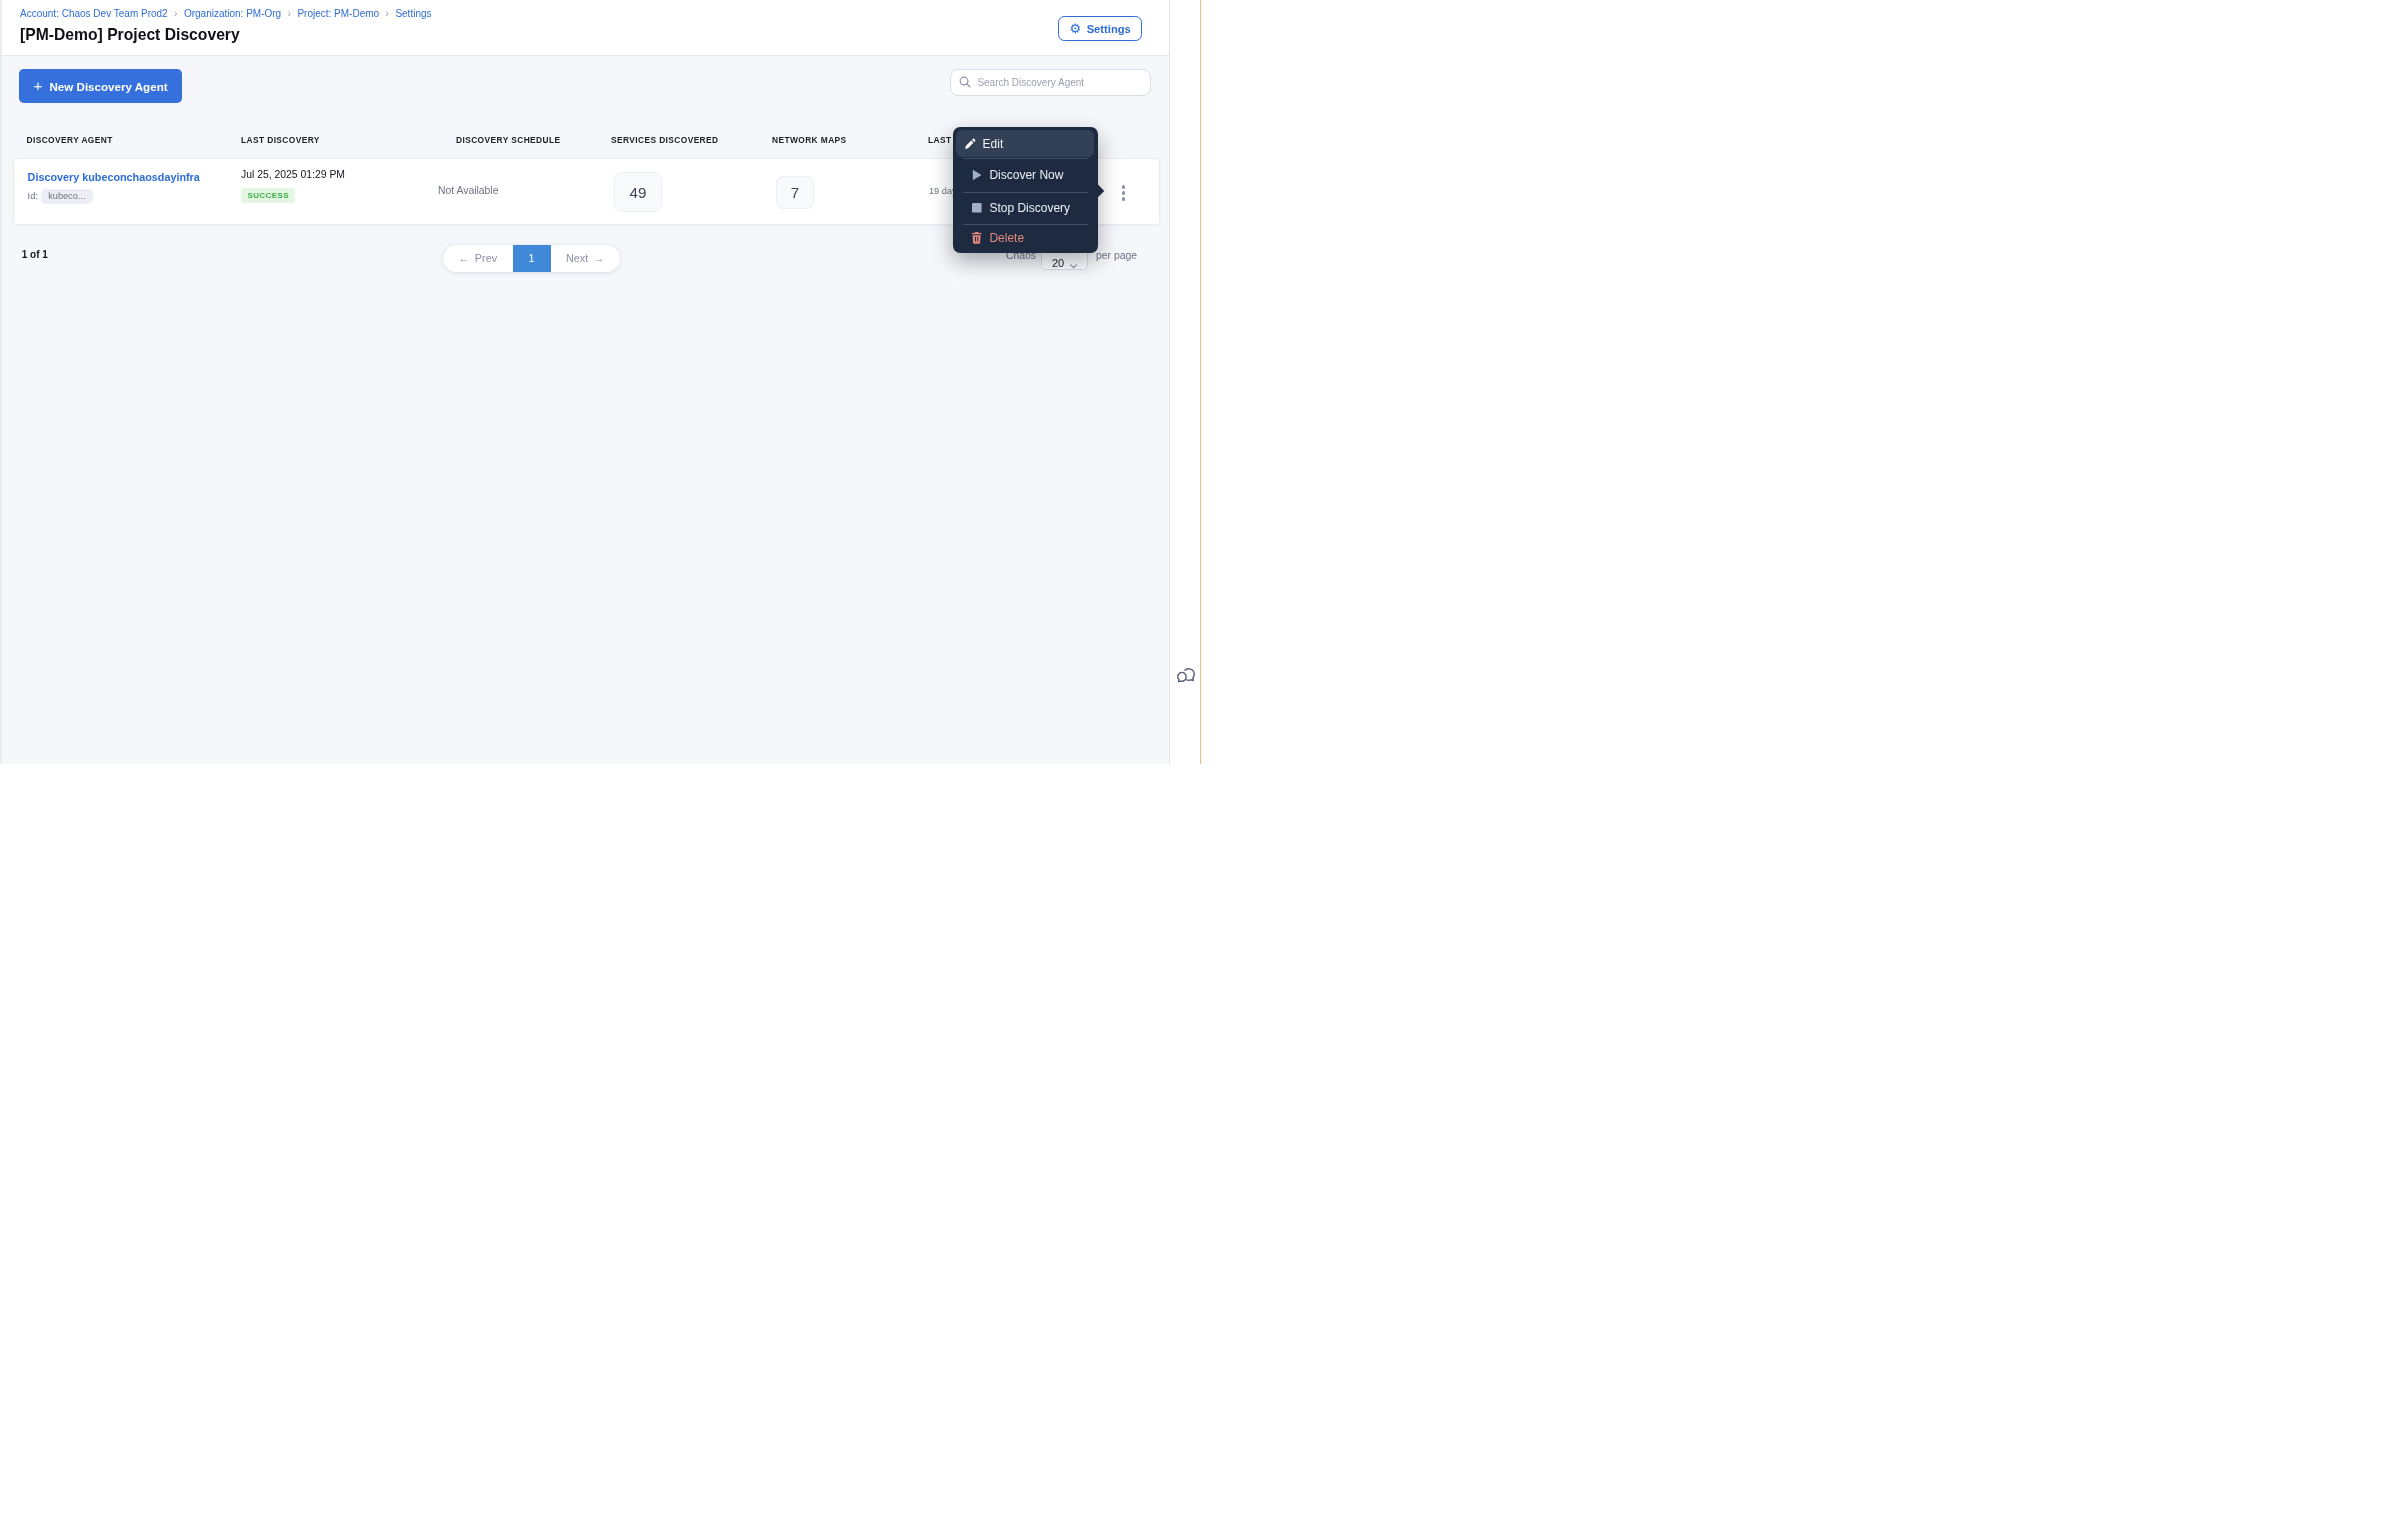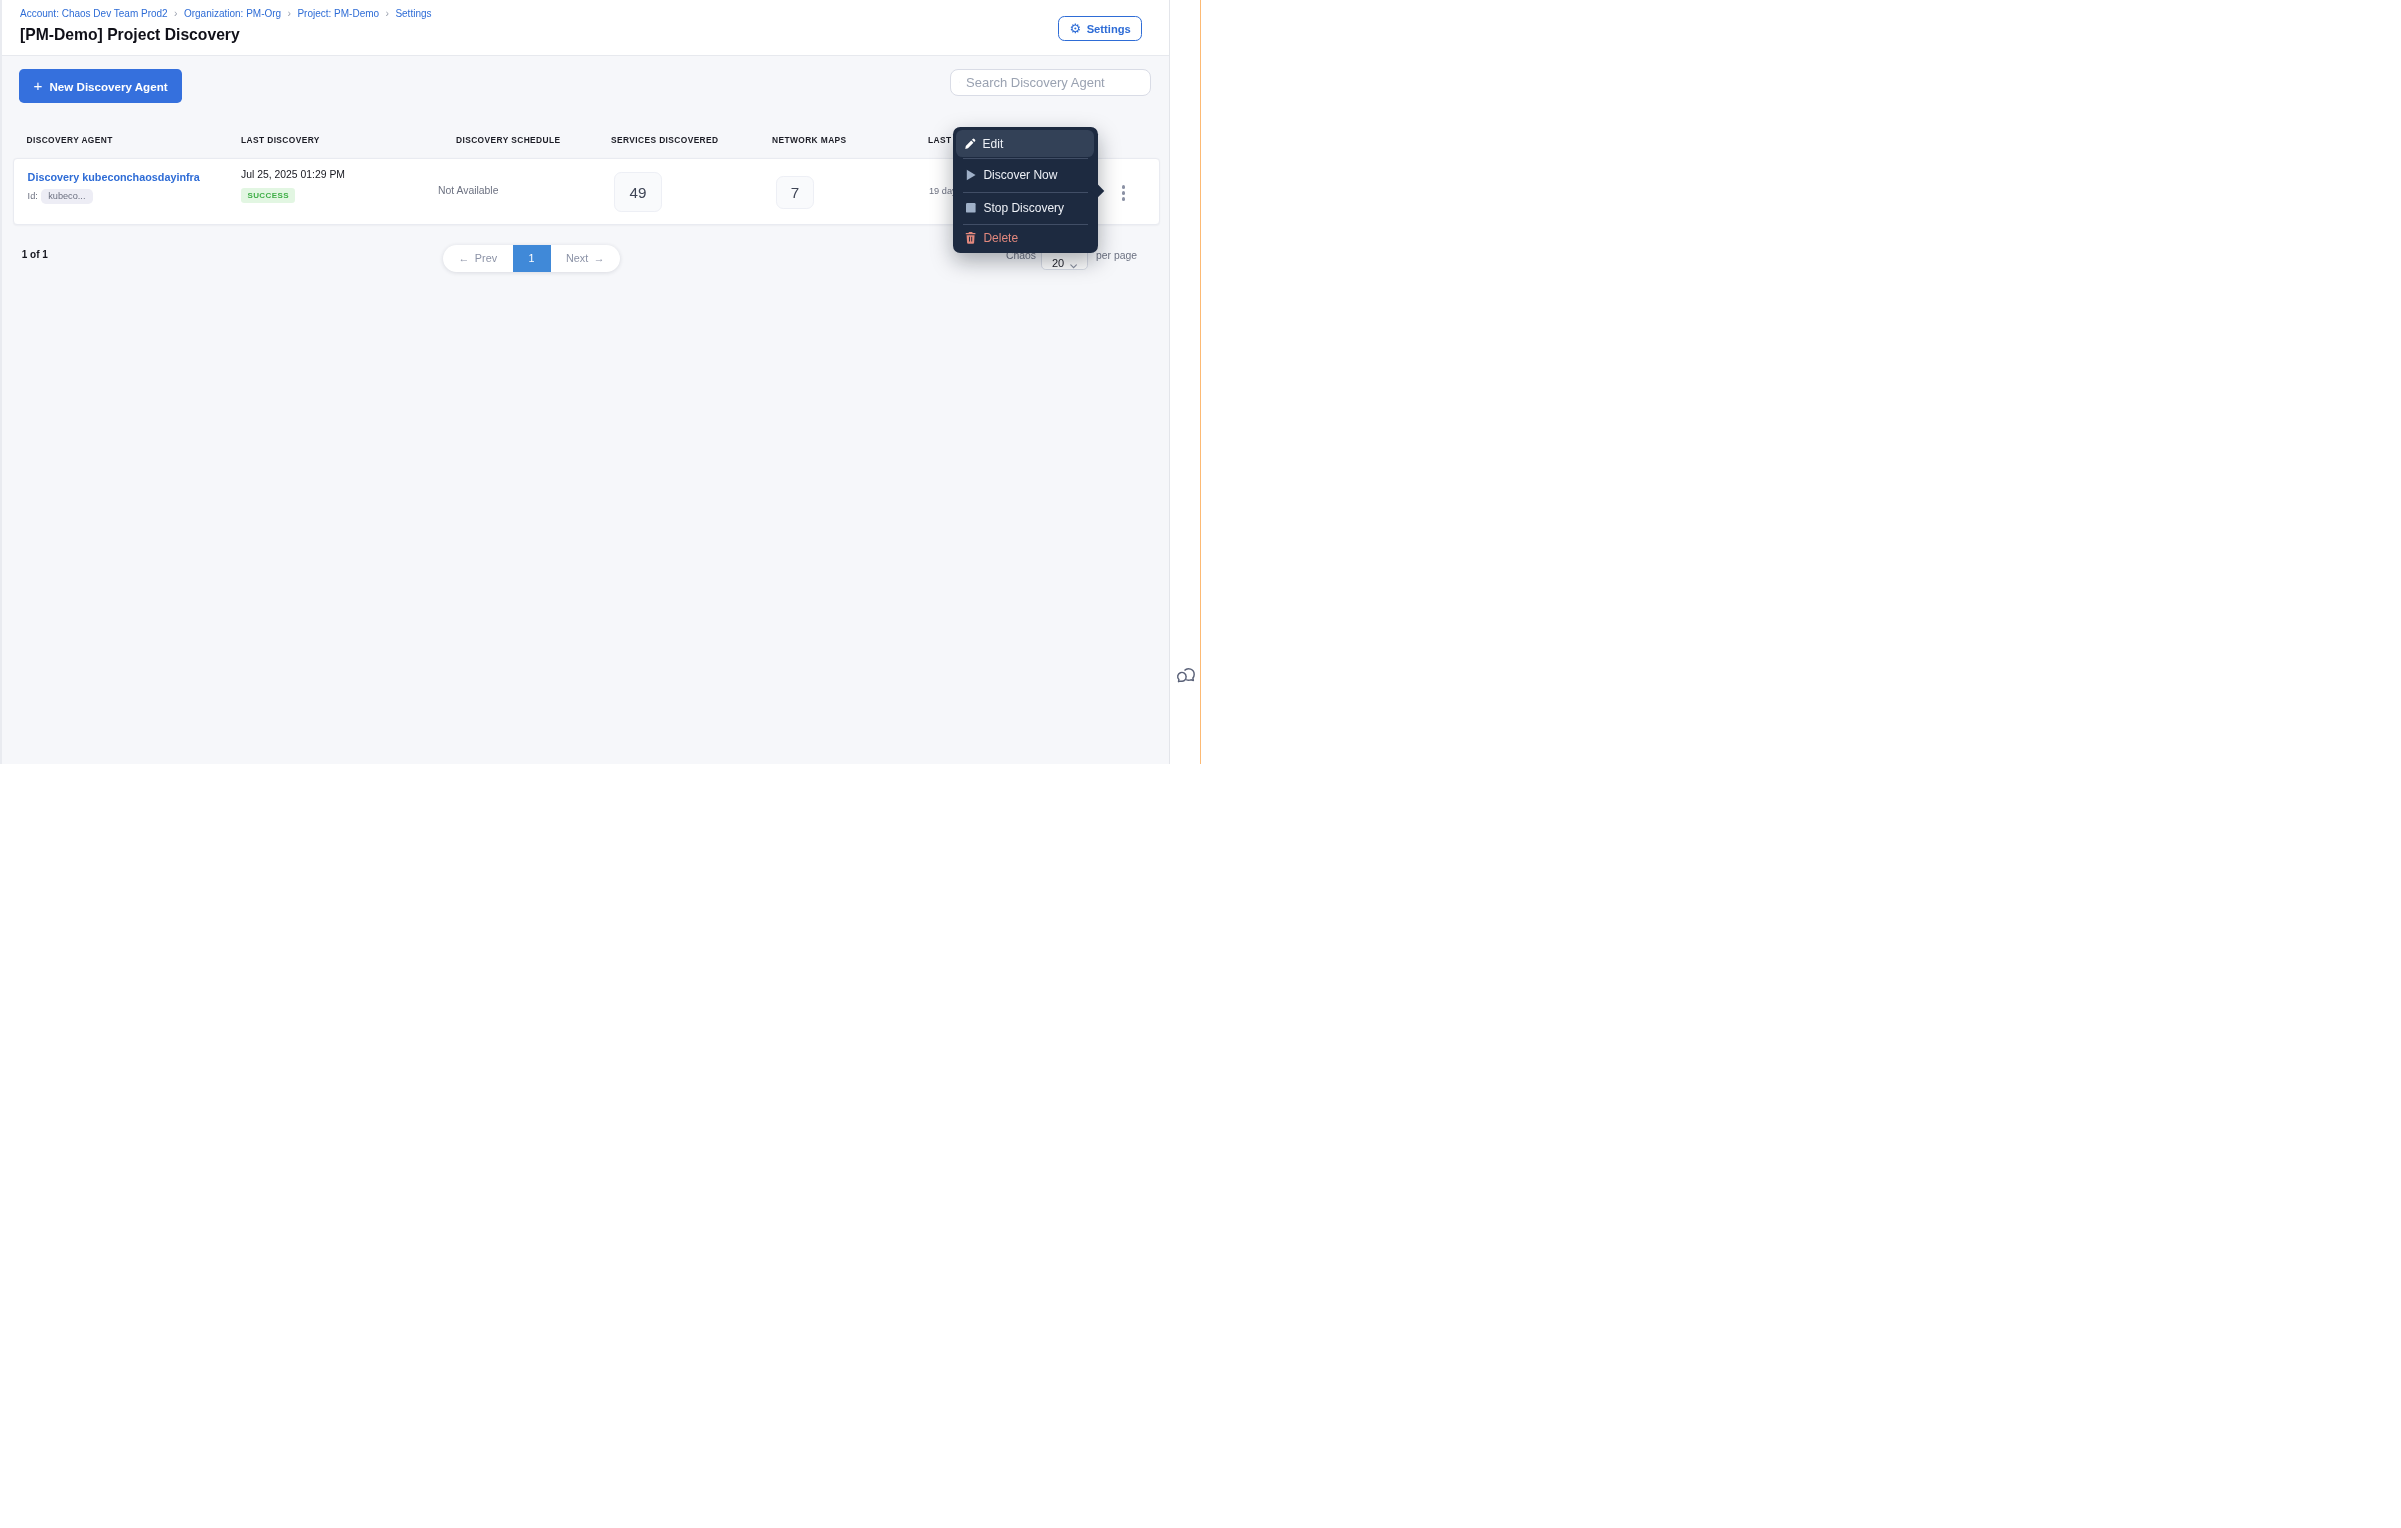--- a/index.html
+++ b/index.html
@@ -24,21 +24,21 @@
   
   .content { position:absolute; left:0; top:56px; width:1169px; height:708px; background:#f6f7fa; }
 
   .new-btn { position:absolute; left:19px; top:13px; height:34px; padding:0 14.4px;
     display:flex; align-items:center; gap:7.2px; background:#3570dd; border:none; border-radius:4.8px;
     color:#fff; font-weight:bold; font-size:11.6px; cursor:pointer; }
   .plus { font-size:15.2px; font-weight:normal; line-height:1; }
 
   .search { position:absolute; left:950px; top:13px; width:201px; height:26.5px; background:#fff;
     border:0.8px solid #d9dce6; border-radius:8px; display:flex; align-items:center; padding:0 8px; gap:6.4px; }
-  .search input { border:none; outline:none; flex:1; font-size:13px; color:#333;
+  .search input { border:none; outline:none; flex:1; font-size:10px; color:#333;
     font-family:"Liberation Sans","DejaVu Sans",sans-serif; background:transparent; }
   .search input::placeholder { color:#9aa2b1; }
 
   .th { position:absolute; top:79px; font-size:8.4px; font-weight:bold; letter-spacing:0.4px; color:#1b1c25; }
 
   .row-card { position:absolute; left:13px; top:102px; width:1147px; height:67px; background:#fff;
     border:0.8px solid #e9ebf1; border-radius:4px; box-shadow:0 0.8px 1.6px rgba(20,25,40,.04); }
   .agent-link { position:absolute; left:13.6px; top:12px; font-size:10.8px; font-weight:bold;
     color:#2e6cd6; text-decoration:none; cursor:pointer; }
   .id-line { position:absolute; left:13.6px; top:30px; font-size:9.2px; color:#6c7080;
@@ -70,21 +70,21 @@
   .size-select { position:absolute; left:1041px; top:191px; width:47px; height:22.5px; background:#fff;
     border:0.8px solid #d8dce6; border-radius:4.8px; display:flex; align-items:flex-end;
     justify-content:center; gap:5.6px; font-size:11px; color:#1c1d26; cursor:pointer; }
   .perpage-label { position:absolute; left:1096px; top:194px; font-size:10.4px; color:#6c7282; }
 
   
   .context-menu { position:absolute; left:953px; top:71px; width:145px; height:126px;
     background:#1d2a40; border-radius:7.2px; z-index:40; box-shadow:0 8px 21px rgba(10,16,30,.35); }
   .menu-arrow { position:absolute; right:-4.8px; top:59px; width:10.4px; height:10.4px;
     background:#1d2a40; transform:rotate(45deg); }
-  .menu-item { display:flex; align-items:center; gap:6.4px; padding-left:12px;
+  .menu-item { display:flex; align-items:center; gap:6.4px; padding-left:18px;
     font-size:12px; color:#eef1f7; cursor:pointer; }
   .mi-icon { width:12px; display:flex; align-items:center; justify-content:center; }
   .mi-edit { height:27px; margin:3.2px 4px 0.8px 3.2px; background:#334157; border-radius:6.4px; padding-left:8px; }
   .mi-discover { height:33px; }
   .mi-stop { height:31px; }
   .mi-delete { height:28px; color:#e2887d; }
   .menu-div { height:0.8px; background:#414e66; margin:0 9.6px; }
 
   
   .right-strip { position:absolute; left:1169px; top:0; width:31px; height:764px; background:#fff;

